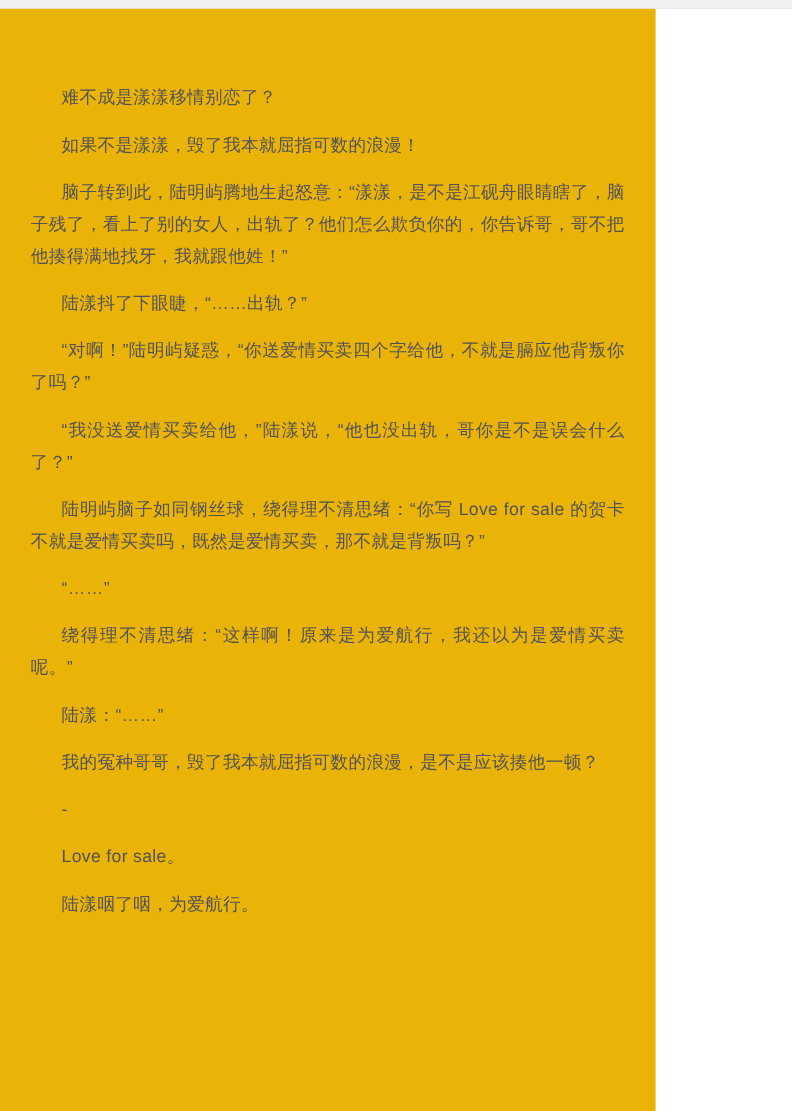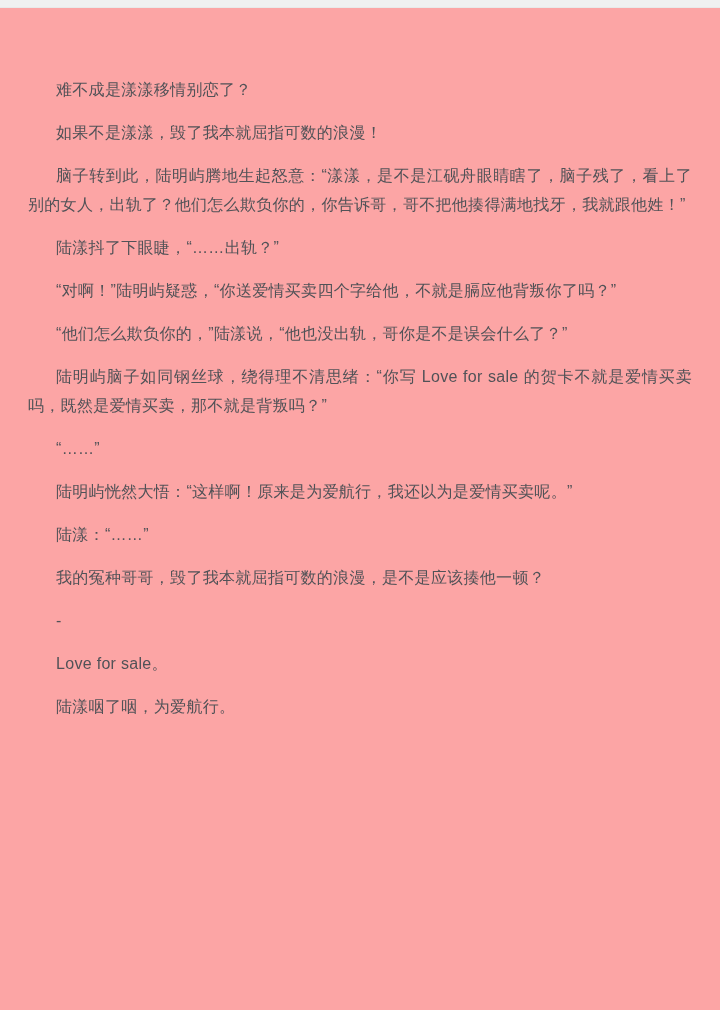--- a/index.html
+++ b/index.html
@@ -15,24 +15,24 @@
   }
   .top-bar {
     width: 720px;
     height: 8px;
     background: #f0f0f0;
     border-bottom: 1px solid #e9e9e9;
     box-sizing: border-box;
   }
   .reader-page {
     box-sizing: border-box;
-    width: 720px;
+    width: 596px;
     height: 1002px;
     padding: 67px 28px 40px 28px;
-    background: #fca5a5;
+    background: #eab308;
   }
   .para {
     margin: 0 0 14px 0;
     font-size: 16px;
     line-height: 29px;
     color: #515257;
     text-indent: 28px;
     text-align: justify;
     letter-spacing: 0.3px;
     word-break: break-word;
@@ -43,23 +43,23 @@
 
 <div class="top-bar"></div>
 
 <div class="reader-page">
   <div>
       <p class="para">难不成是漾漾移情别恋了？</p>
       <p class="para">如果不是漾漾，毁了我本就屈指可数的浪漫！</p>
       <p class="para">脑子转到此，陆明屿腾地生起怒意：“漾漾，是不是江砚舟眼睛瞎了，脑子残了，看上了别的女人，出轨了？他们怎么欺负你的，你告诉哥，哥不把他揍得满地找牙，我就跟他姓！”</p>
       <p class="para">陆漾抖了下眼睫，“……出轨？”</p>
       <p class="para">“对啊！”陆明屿疑惑，“你送爱情买卖四个字给他，不就是膈应他背叛你了吗？”</p>
-      <p class="para">“他们怎么欺负你的，”陆漾说，“他也没出轨，哥你是不是误会什么了？”</p>
+      <p class="para">“我没送爱情买卖给他，”陆漾说，“他也没出轨，哥你是不是误会什么了？”</p>
       <p class="para">陆明屿脑子如同钢丝球，绕得理不清思绪：“你写 Love for sale 的贺卡不就是爱情买卖吗，既然是爱情买卖，那不就是背叛吗？”</p>
       <p class="para">“……”</p>
-      <p class="para">陆明屿恍然大悟：“这样啊！原来是为爱航行，我还以为是爱情买卖呢。”</p>
+      <p class="para">绕得理不清思绪：“这样啊！原来是为爱航行，我还以为是爱情买卖呢。”</p>
       <p class="para">陆漾：“……”</p>
       <p class="para">我的冤种哥哥，毁了我本就屈指可数的浪漫，是不是应该揍他一顿？</p>
       <p class="para">-</p>
       <p class="para">Love for sale。</p>
       <p class="para">陆漾咽了咽，为爱航行。</p>
     </div>
 </div>
 
 </body></html>

